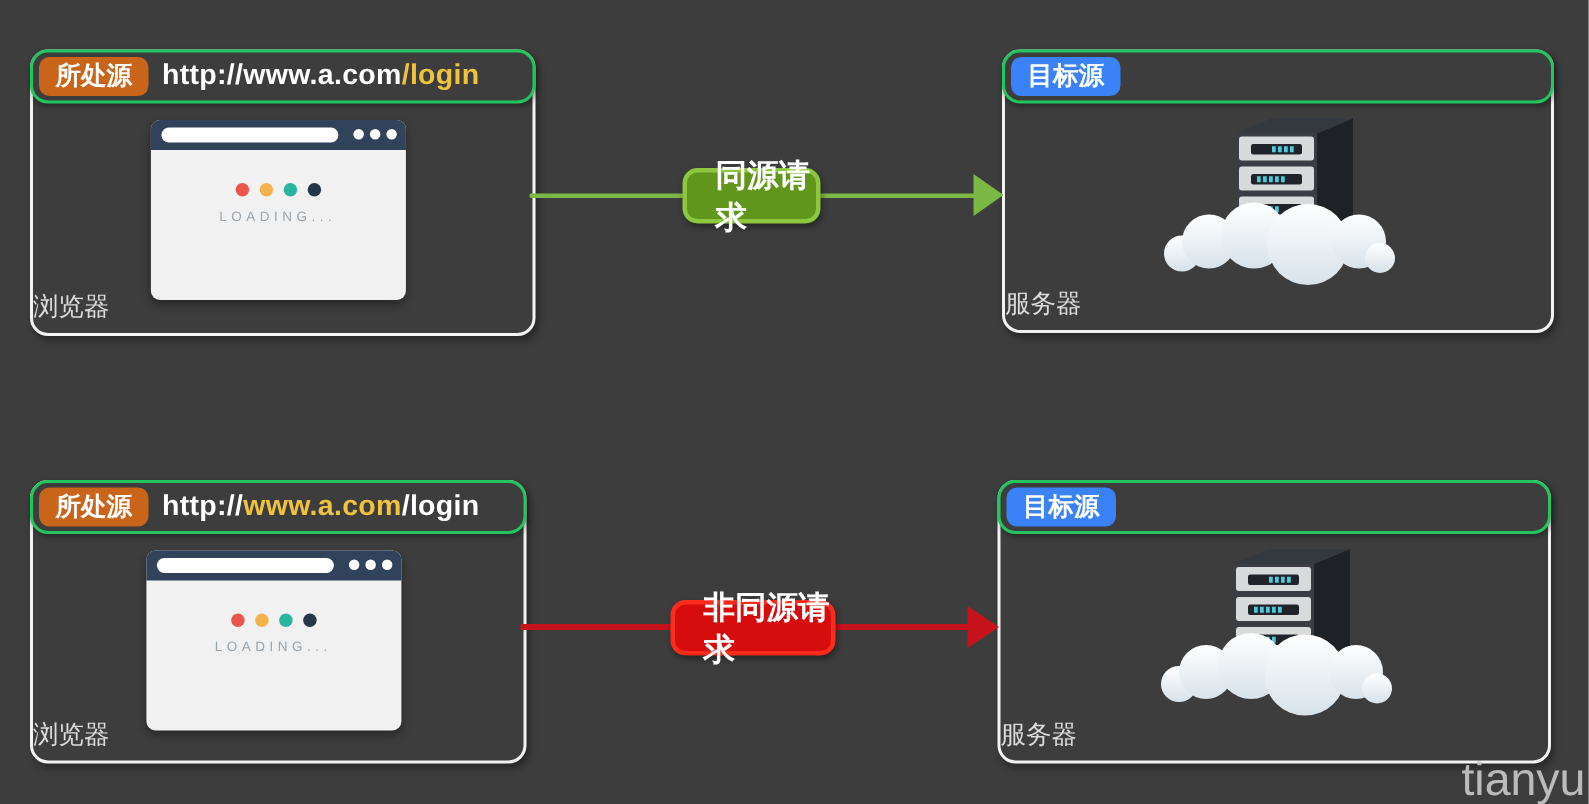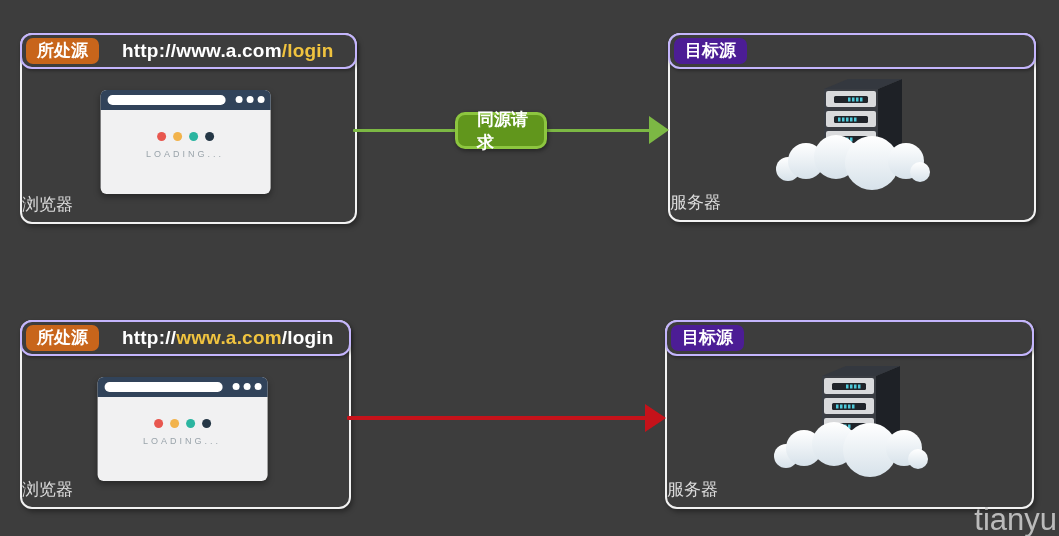--- a/index.html
+++ b/index.html
@@ -9,35 +9,35 @@
   }
   
   .panel{position:absolute;border:2px solid #f2f2f2;border-radius:12px;
          box-shadow:2px 3px 5px rgba(0,0,0,.35);}
   #panel-tl{left:20px;top:33px;width:333px;height:187px;}
   #panel-tr{left:668px;top:33px;width:364px;height:185px;}
   #panel-bl{left:20px;top:320px;width:327px;height:185px;}
   #panel-br{left:665px;top:320px;width:365px;height:185px;}
   .panel-header{
     position:absolute;left:-2px;top:-2px;right:-2px;height:36px;
-    border:2px solid #c4b5fd;border-radius:12px;background:#3d3d3d;
+    border:2px solid #22c55e;border-radius:12px;background:#3d3d3d;
     display:flex;align-items:center;gap:9px;padding:0 8px 0 4px;box-sizing:border-box;
     box-shadow:1px 2px 3px rgba(0,0,0,.3);
   }
   .badge{flex:0 0 auto;padding:3px 11px;border-radius:7px;color:#fff;
          font-weight:bold;font-size:17px;line-height:1.2;}
   .badge.orange{background:#c8651b;}
-  .badge.blue{background:#4c1d95;}
-  .url{font-weight:bold;font-size:19px;color:#fff;white-space:nowrap;letter-spacing:.2px;margin-left:14px;}
+  .badge.blue{background:#3b82f6;}
+  .url{font-weight:bold;font-size:19px;color:#fff;white-space:nowrap;letter-spacing:.2px;}
   .u-hl{color:#f0c33f;}
   .caption{position:absolute;bottom:6px;left:0;right:0;text-align:left;
            color:#dcdcdc;font-size:17px;}
   
-  .browser{position:absolute;left:50%;top:55px;transform:translateX(-52%);
-           width:170px;height:104px;background:#f1f1f2;border-radius:6px;
+  .browser{position:absolute;left:50%;top:45px;transform:translateX(-52%);
+           width:170px;height:120px;background:#f1f1f2;border-radius:6px;
            box-shadow:0 3px 6px rgba(0,0,0,.35);}
   .browser-topbar{position:relative;height:20px;background:#31435a;border-radius:6px 6px 0 0;}
   .addr{position:absolute;left:7px;top:5px;width:118px;height:10px;background:#fff;border-radius:5px;}
   .win-dots{position:absolute;right:6px;top:6px;display:flex;gap:4px;}
   .win-dot{width:7px;height:7px;background:#fff;border-radius:50%;}
   .load-dots{position:absolute;top:42px;left:50%;transform:translateX(-50%);display:flex;gap:7px;}
   .load-dot{width:9px;height:9px;border-radius:50%;}
   .ld1{background:#e8574f;}.ld2{background:#f2b34c;}.ld3{background:#2bb5a0;}.ld4{background:#253746;}
   .loading-text{position:absolute;top:59px;width:100%;text-align:center;
                 font-size:9px;letter-spacing:3px;color:#9aa4ab;}
@@ -46,21 +46,21 @@
   
   .arrow-line{position:absolute;border-radius:1px;}
   #green-line{left:353px;top:129px;width:298px;height:3px;background:#7cb844;}
   #green-head{position:absolute;left:649px;top:116px;width:0;height:0;
               border-top:14px solid transparent;border-bottom:14px solid transparent;
               border-left:20px solid #7cb844;}
   #red-line{left:347px;top:416px;width:300px;height:4px;background:#c6121a;}
   #red-head{position:absolute;left:645px;top:404px;width:0;height:0;
             border-top:14px solid transparent;border-bottom:14px solid transparent;
             border-left:21px solid #c6121a;}
-  .pill{position:absolute;border-radius:10px;color:#fff;font-weight:bold;font-size:17px;
+  .pill{position:absolute;border-radius:10px;color:#fff;font-weight:bold;font-size:21px;
         display:flex;align-items:center;justify-content:center;box-sizing:border-box;
         box-shadow:1px 2px 4px rgba(0,0,0,.4);padding-left:19px;}
   #green-pill{left:455px;top:112px;width:92px;height:37px;background:#61961c;border:3px solid #8dc63f;}
   #red-pill{left:447px;top:400px;width:110px;height:37px;background:#d60d0d;border:3px solid #fb2c1e;}
   
   .watermark{position:absolute;right:2px;bottom:-2px;font-size:31px;color:#c9c9c9;opacity:.9;}
 </style>
 </head>
 <body>
 
@@ -219,16 +219,17 @@
     </svg>
     <div class="caption">服务器</div>
   </div>
 
   <div class="arrow-line" id="green-line"></div>
   <div id="green-head"></div>
   <div class="pill" id="green-pill">同源请求</div>
 
   <div class="arrow-line" id="red-line"></div>
   <div id="red-head"></div>
+  <div class="pill" id="red-pill">非同源请求</div>
 
   <div class="watermark">tianyu</div>
 
 </div>
 
 </body></html>

